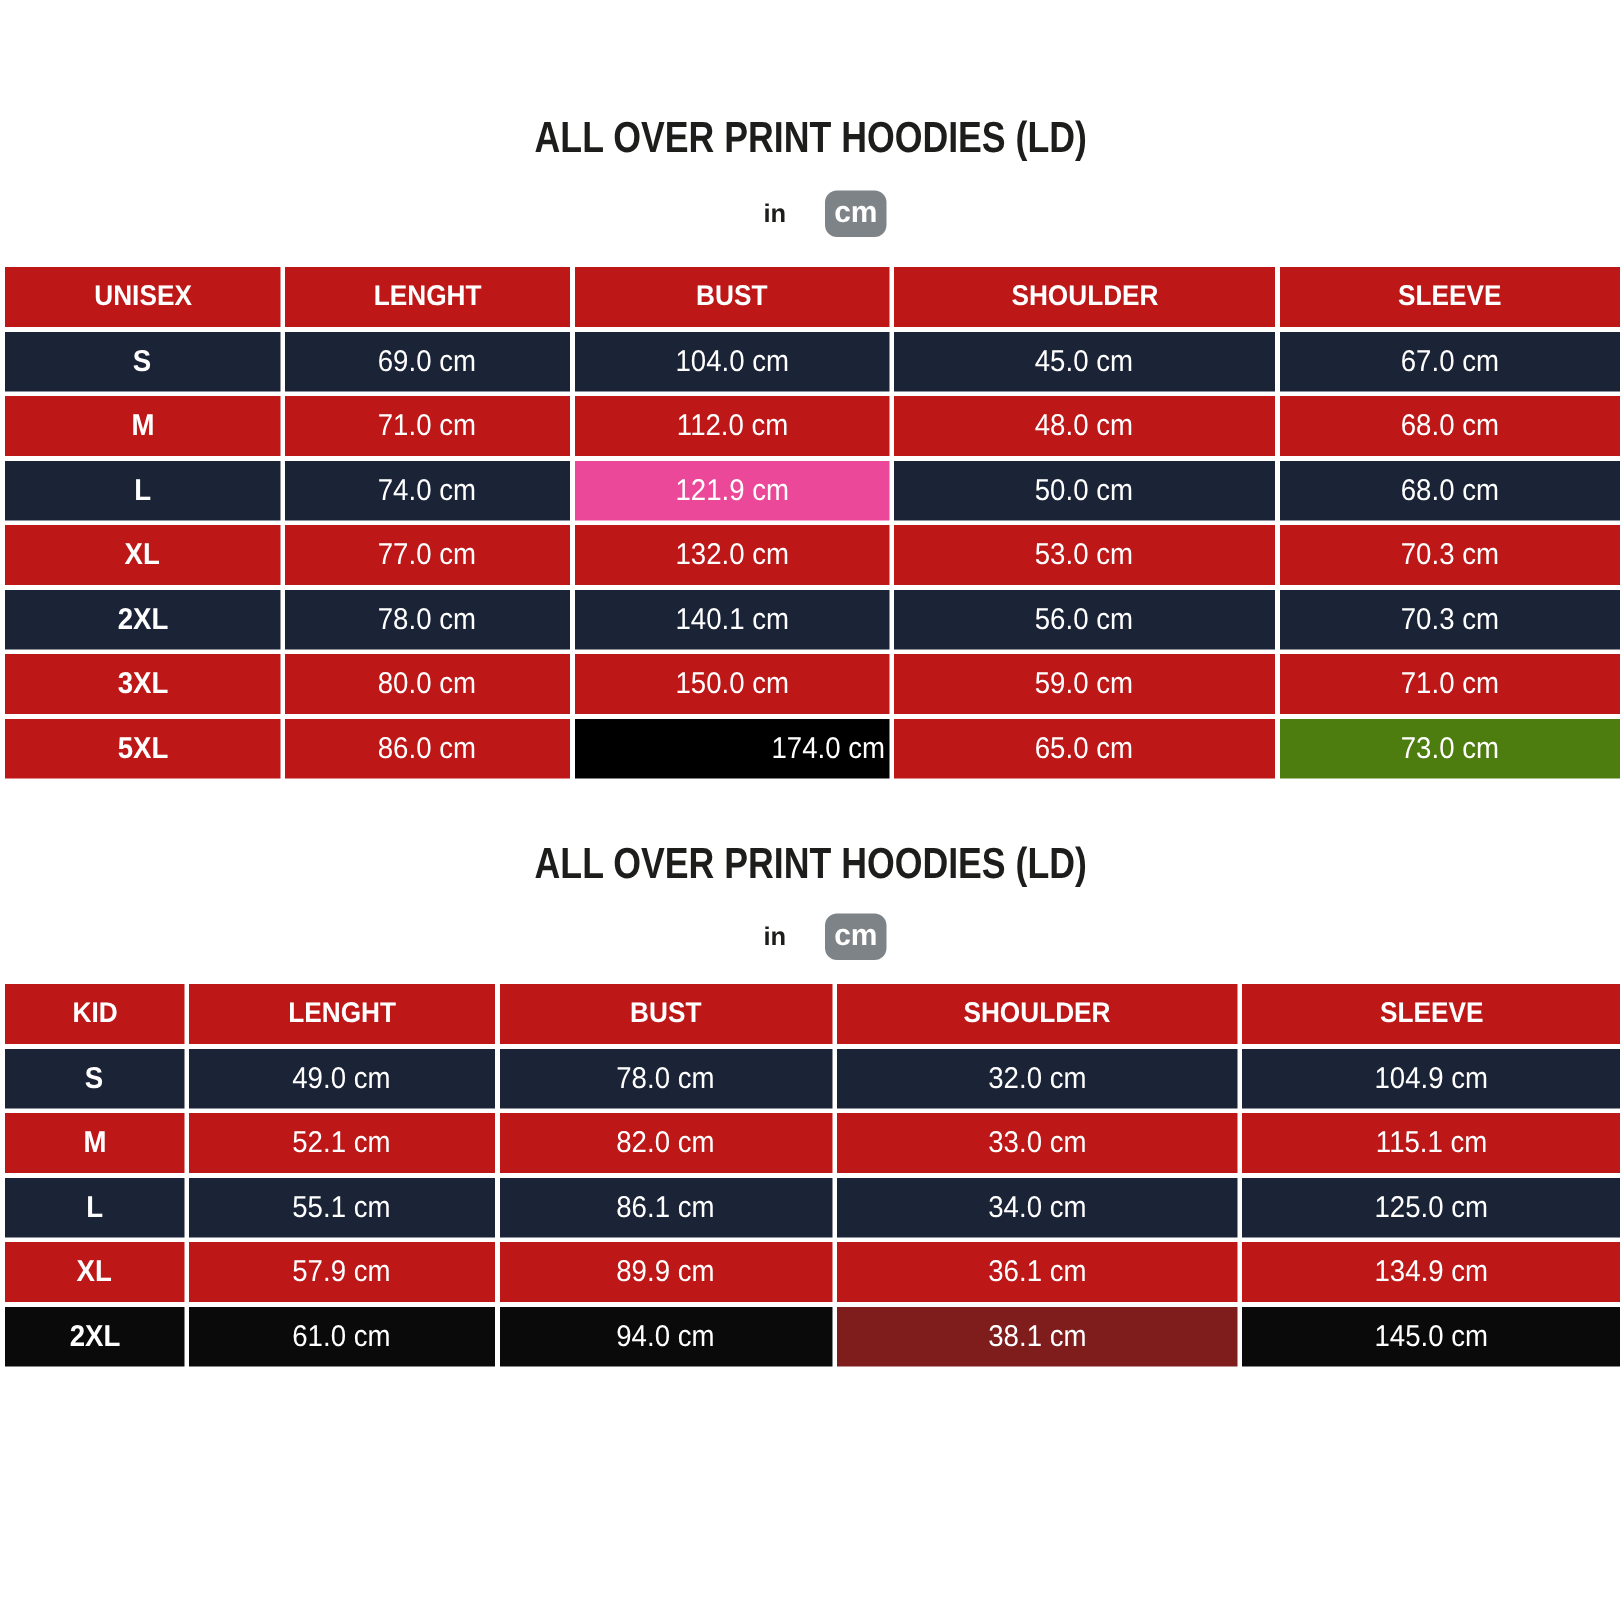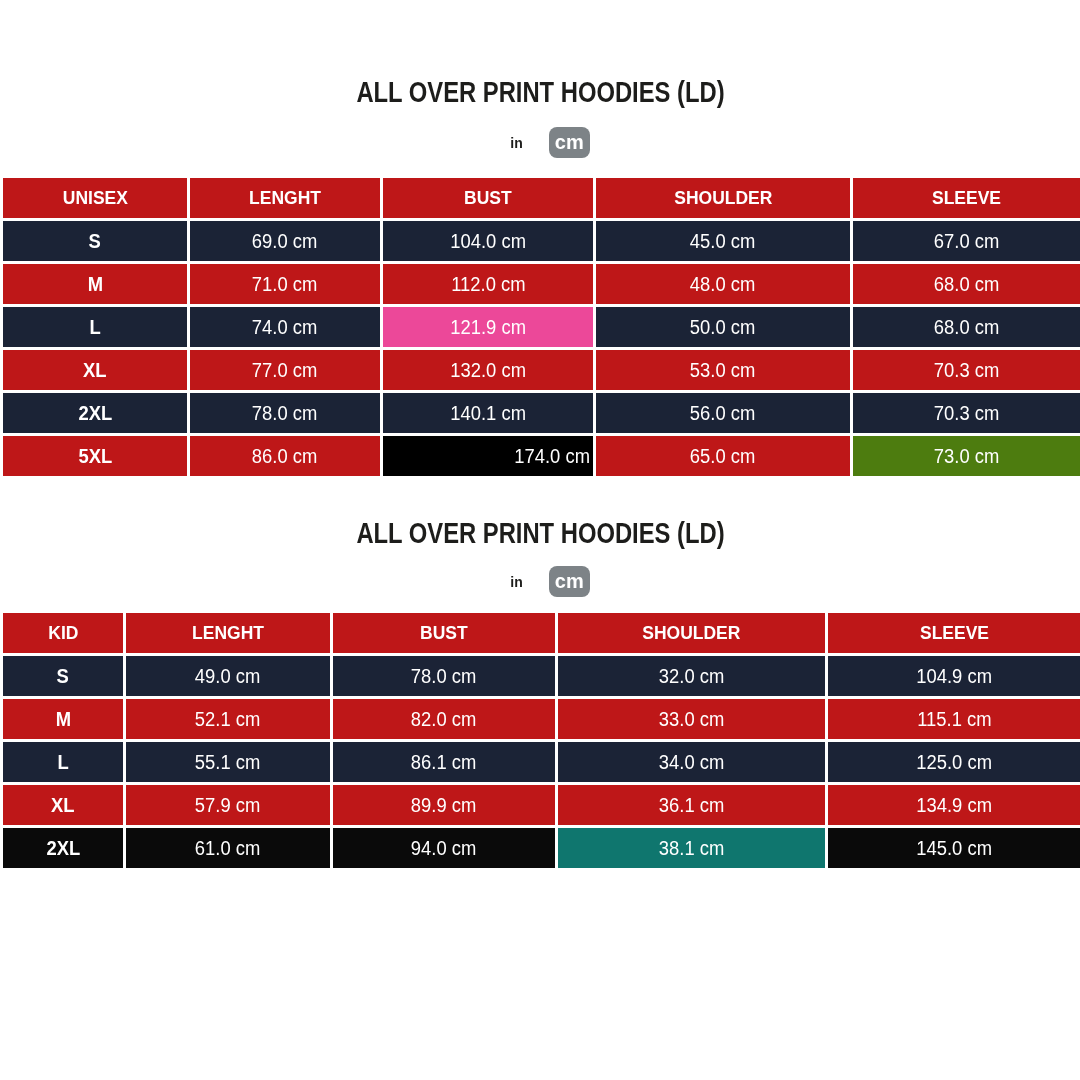--- a/index.html
+++ b/index.html
@@ -14,21 +14,21 @@
   .title-1{margin-top:74px;}
   .title-2{margin-top:36px;}
   .condense{display:inline-block;transform:scaleX(0.82);transform-origin:50% 50%;white-space:nowrap;}
   .unit-row{
     display:flex;align-items:center;justify-content:center;gap:26px;
     height:31px;position:relative;left:10px;
   }
   .unit-row-1{margin-top:17px;}
   .unit-row-2{margin-top:15px;}
   .in-label{
-    font-size:14px;font-weight:700;color:#1d1d1b;cursor:pointer;
+    font-size:17px;font-weight:700;color:#1d1d1b;cursor:pointer;
   }
   .cm-button{
     color:#ffffff;font-weight:700;font-size:20px;
     padding:2px 6px;border-radius:8px;line-height:27px;cursor:pointer;
     border:none;display:inline-block;
   }
   table.size-table{
     width:1080px;table-layout:fixed;border-collapse:collapse;
   }
   .table-1{margin-top:17px;}
@@ -104,20 +104,27 @@
           <td style="background: rgb(190, 23, 24);"><span class="cellc">70.3 cm</span></td>
         </tr>
         <tr>
           <td class="size-col" style="background: rgb(27, 35, 54);"><span class="cellc">2XL</span></td>
           <td style="background: rgb(27, 35, 54);"><span class="cellc">78.0 cm</span></td>
           <td style="background: rgb(27, 35, 54);"><span class="cellc">140.1 cm</span></td>
           <td style="background: rgb(27, 35, 54);"><span class="cellc">56.0 cm</span></td>
           <td style="background: rgb(27, 35, 54);"><span class="cellc">70.3 cm</span></td>
         </tr>
         <tr>
+          <td class="size-col" style="background: rgb(190, 23, 24);"><span class="cellc">3XL</span></td>
+          <td style="background: rgb(190, 23, 24);"><span class="cellc">80.0 cm</span></td>
+          <td style="background: rgb(190, 23, 24);"><span class="cellc">150.0 cm</span></td>
+          <td style="background: rgb(190, 23, 24);"><span class="cellc">59.0 cm</span></td>
+          <td style="background: rgb(190, 23, 24);"><span class="cellc">71.0 cm</span></td>
+        </tr>
+        <tr>
           <td class="size-col" style="background: rgb(190, 23, 24);"><span class="cellc">5XL</span></td>
           <td style="background: rgb(190, 23, 24);"><span class="cellc">86.0 cm</span></td>
           <td style="background: #000000; text-align: right;"><span class="cellc">174.0 cm</span></td>
           <td style="background: rgb(190, 23, 24);"><span class="cellc">65.0 cm</span></td>
           <td style="background: #4d7c0f;"><span class="cellc">73.0 cm</span></td>
         </tr>
       </tbody>
     </table>
 
   <div class="section-title title-2">
@@ -172,19 +179,19 @@
           <td class="size-col" style="background: rgb(190, 23, 24);"><span class="cellc">XL</span></td>
           <td style="background: rgb(190, 23, 24);"><span class="cellc">57.9 cm</span></td>
           <td style="background: rgb(190, 23, 24);"><span class="cellc">89.9 cm</span></td>
           <td style="background: rgb(190, 23, 24);"><span class="cellc">36.1 cm</span></td>
           <td style="background: rgb(190, 23, 24);"><span class="cellc">134.9 cm</span></td>
         </tr>
         <tr>
           <td class="size-col" style="background: rgb(10, 10, 10);"><span class="cellc">2XL</span></td>
           <td style="background: rgb(10, 10, 10);"><span class="cellc">61.0 cm</span></td>
           <td style="background: rgb(10, 10, 10);"><span class="cellc">94.0 cm</span></td>
-          <td style="background: #0f766e;"><span class="cellc">38.1 cm</span></td>
+          <td style="background: #7f1d1d;"><span class="cellc">38.1 cm</span></td>
           <td style="background: rgb(10, 10, 10);"><span class="cellc">145.0 cm</span></td>
         </tr>
       </tbody>
     </table>
 
 </div>
 
 </body></html>

